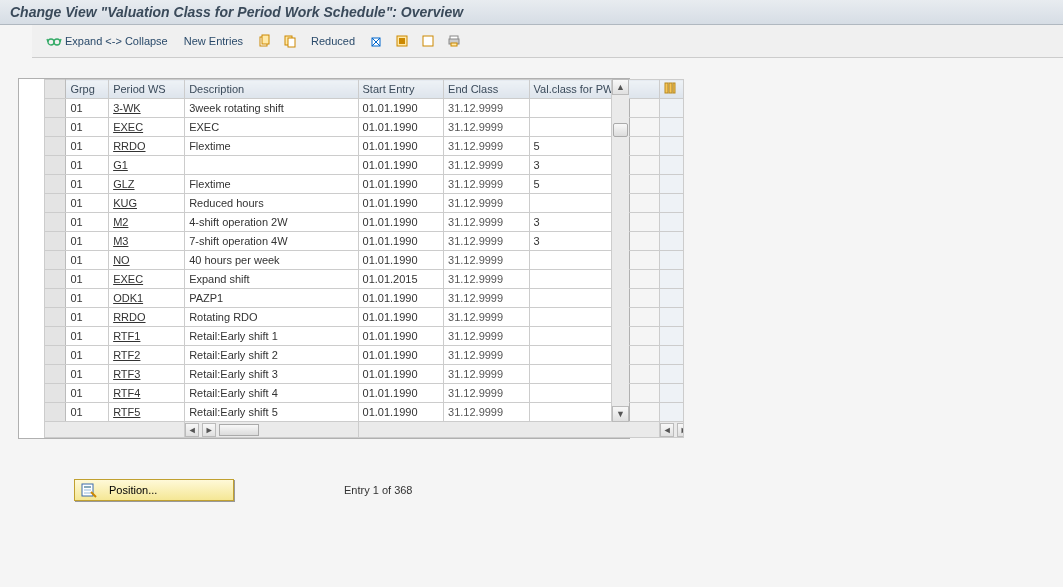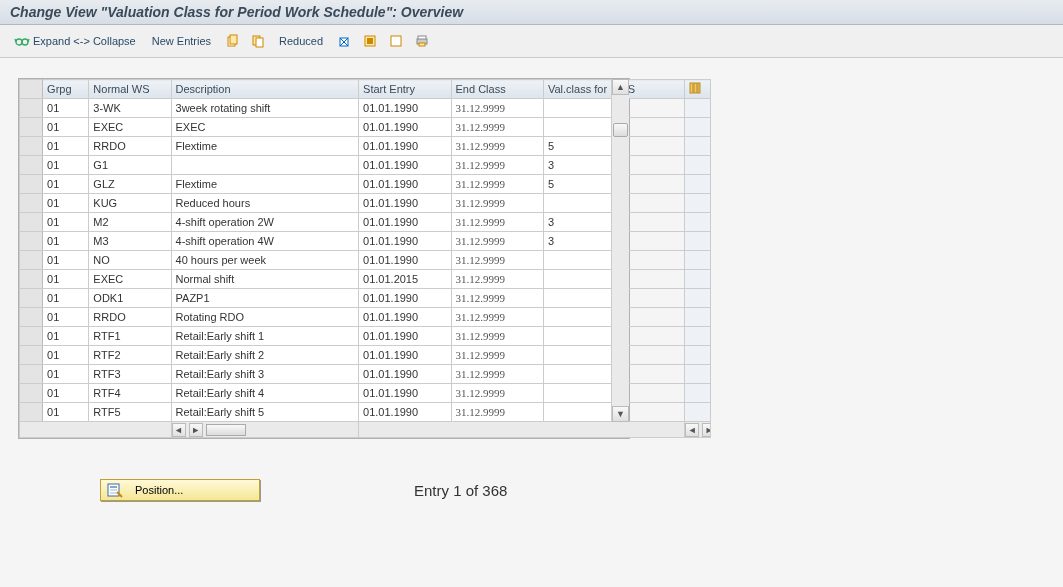--- a/index.html
+++ b/index.html
@@ -23,20 +23,21 @@
       font-weight: bold;
       color: #3a4a5a;
     }
     .toolbar {
       background: #f0f0f0;
       border-bottom: 1px solid #ccc;
       padding: 6px 10px;
       display: flex;
       align-items: center;
       gap: 8px;
+      margin-left: 32px;
     }
     .toolbar .tb-item {
       display: inline-flex;
       align-items: center;
       gap: 3px;
       padding: 2px 4px;
       cursor: pointer;
       color: #2a4a6a;
     }
     .toolbar .tb-icon {
@@ -58,22 +59,23 @@
     }
     .table-wrap {
       margin: 20px 10px 0 18px;
       background: #fff;
       border: 1px solid #b0b0b0;
       width: 612px;
       position: relative;
     }
     .grid {
       border-collapse: collapse;
-      width: 692px;
+      width: 640px;
       table-layout: fixed;
+      margin-left: 25px;
     }
     .grid th, .grid td {
       border: 1px solid #cccccc;
       padding: 2px 4px;
       text-align: left;
       height: 19px;
       overflow: hidden;
       white-space: nowrap;
       font-size: 11px;
     }
@@ -84,24 +86,24 @@
       position: sticky;
       top: 0;
     }
     .grid .rowsel {
       width: 18px;
       background: #e4e4e4;
       border-right: 1px solid #bbb;
     }
     .grid td.rowsel { background: #e4e4e4; }
     .col-grpg { width: 36px; text-align: right; }
-    .col-pws  { width: 64px; }
+    .col-pws  { width: 64px; text-decoration: underline; }
     .col-desc { width: 146px; }
     .col-sd   { width: 70px; }
-    .col-ed   { width: 70px; color: #555; font-family: Liberation Serif, serif; }
+    .col-ed   { width: 70px; color: #555; }
     .col-val  { width: 104px; }
     .col-cfg  { width: 20px; background:#eef2f6; }
     .vscroll {
       position: absolute;
       right: 0; top: 0; bottom: 16px;
       width: 18px;
       background: #eaeaea;
       border-left: 1px solid #ccc;
     }
     .vscroll .arrow {
@@ -123,21 +125,21 @@
       background:linear-gradient(#f8f8f8,#e0e0e0); border:1px solid #bbb;
       font-size:9px;color:#555;cursor:pointer; height:14px;
     }
     .hscroll-thumb {
       display:inline-block;width:40px;height:12px;
       background:linear-gradient(#f8f8f8,#dcdcdc);border:1px solid #aaa;
       vertical-align:middle;
     }
     .footer {
       margin-top: 40px;
-      padding-left: 100px;
+      padding-left: 74px;
       display: flex;
       align-items: center;
       gap: 110px;
     }
     .position-btn {
       display: inline-flex;
       align-items: center;
       gap: 12px;
       background: linear-gradient(to bottom, #fff9d8, #f5e795);
       border: 1px solid #c0a030;
@@ -145,21 +147,21 @@
       cursor: pointer;
       box-shadow: 1px 1px 0 #999;
       font-size: 11px;
       height: 22px;
       width: 160px;
       justify-content: flex-start;
     }
     .position-btn .pbicon {
       width:16px;height:16px;display:inline-flex;
     }
-    .entry-text { color: #333; font-size: 15px; margin-left: 44px; }
+    .entry-text { color: #333; font-size: 11px; }
     .cfg-icon-th {
       background: linear-gradient(to bottom, #eef2f6, #dde4ec);
       text-align:center;
     }
   </style>
 </head>
 <body>
 
 <div class="title-bar">
   <h1>Change View "Valuation Class for Period Work Schedule": Overview</h1>
@@ -232,21 +234,21 @@
       <col style="width:146px">
       <col style="width:72px">
       <col style="width:72px">
       <col style="width:110px">
       <col style="width:20px">
     </colgroup>
     <thead>
       <tr>
         <th class="rowsel"></th>
         <th>Grpg</th>
-        <th>Normal WS</th>
+        <th>Period WS</th>
         <th>Description</th>
         <th>Start Entry</th>
         <th>End Class</th>
         <th>Val.class for PWS</th>
         <th class="cfg-icon-th">
           <svg width="12" height="12" viewBox="0 0 12 12">
               <rect x="1" y="1" width="3" height="10" fill="#f6c65a" stroke="#b88a20"></rect>
               <rect x="5" y="1" width="3" height="10" fill="#f6c65a" stroke="#b88a20"></rect>
               <rect x="9" y="1" width="2" height="10" fill="#f6c65a" stroke="#b88a20"></rect>
             </svg>
@@ -321,41 +323,41 @@
           <td class="col-desc">4-shift operation 2W</td>
           <td class="col-sd">01.01.1990</td>
           <td class="col-ed">31.12.9999</td>
           <td class="col-val">3</td>
           <td class="col-cfg"></td>
         </tr>
         <tr>
           <td class="rowsel"></td>
           <td class="col-grpg">01</td>
           <td class="col-pws">M3</td>
-          <td class="col-desc">4-shift operation 4W</td>
+          <td class="col-desc">7-shift operation 4W</td>
           <td class="col-sd">01.01.1990</td>
           <td class="col-ed">31.12.9999</td>
           <td class="col-val">3</td>
           <td class="col-cfg"></td>
         </tr>
         <tr>
           <td class="rowsel"></td>
           <td class="col-grpg">01</td>
           <td class="col-pws">NO</td>
           <td class="col-desc">40 hours per week</td>
           <td class="col-sd">01.01.1990</td>
           <td class="col-ed">31.12.9999</td>
           <td class="col-val"></td>
           <td class="col-cfg"></td>
         </tr>
         <tr>
           <td class="rowsel"></td>
           <td class="col-grpg">01</td>
           <td class="col-pws">EXEC</td>
-          <td class="col-desc">Normal shift</td>
+          <td class="col-desc">Expand shift</td>
           <td class="col-sd">01.01.2015</td>
           <td class="col-ed">31.12.9999</td>
           <td class="col-val"></td>
           <td class="col-cfg"></td>
         </tr>
         <tr>
           <td class="rowsel"></td>
           <td class="col-grpg">01</td>
           <td class="col-pws">ODK1</td>
           <td class="col-desc">PAZP1</td>

